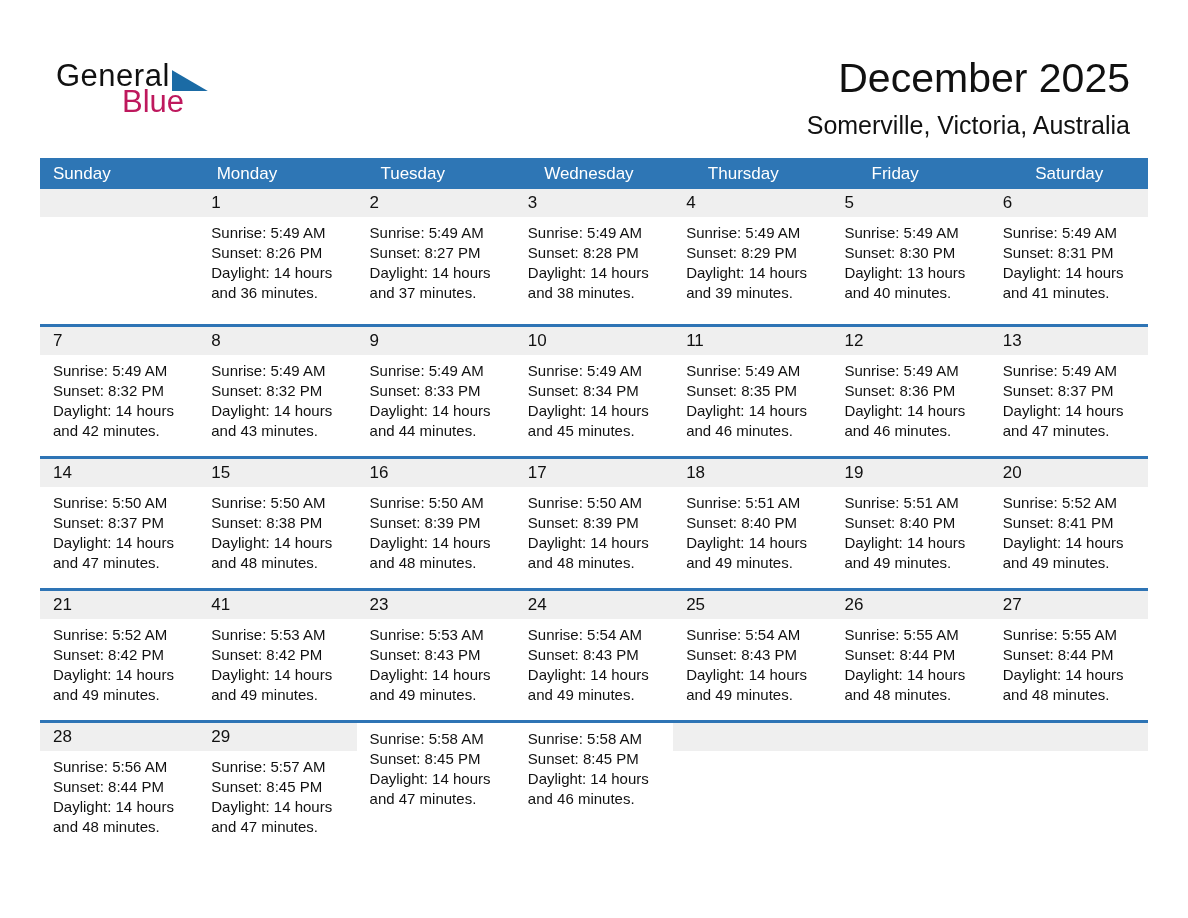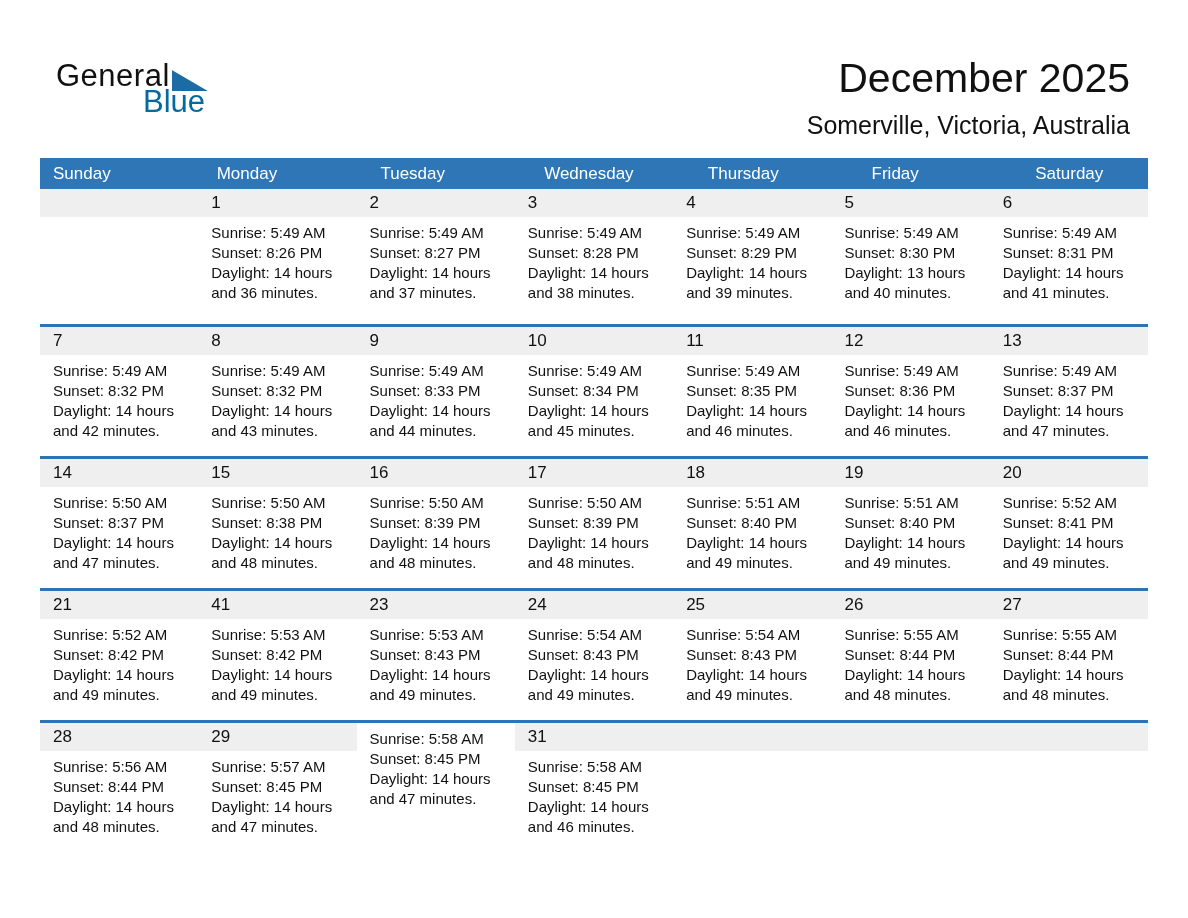--- a/index.html
+++ b/index.html
@@ -14,21 +14,21 @@
 
   
   .logo { position:absolute; left:56px; top:60px; }
   .logo-top { display:flex; align-items:flex-end; }
   .logo-general { font-size:31px; line-height:1; color:#111; letter-spacing:0.5px; }
   .logo-triangle {
     width:36px; height:21px; margin-left:2px; margin-top:1px;
     background:#1b6ba5;
     clip-path:polygon(0 0, 100% 100%, 0 100%);
   }
-  .logo-blue { font-size:31px; line-height:1; color:#0369a1; margin-left:87px; margin-top:-5px; }
+  .logo-blue { font-size:31px; line-height:1; color:#be185d; margin-left:66px; margin-top:-5px; }
 
   
   .title-block { position:absolute; right:58px; top:55px; text-align:right; }
   .title { font-size:41px; font-weight:400; color:#111; line-height:1.15; }
   .subtitle { font-size:25px; font-weight:400; color:#111; margin-top:9px; }
 
   
   .calendar { position:absolute; left:40px; top:158px; width:1108px; }
   .weekday-row {
     display:grid; grid-template-columns:repeat(7,1fr);
@@ -389,23 +389,20 @@
             </div>
           </div>
           <div class="day-cell">
             <div class="cell-details">
               <div class="detail-line">Sunrise: 5:58 AM</div>
               <div class="detail-line">Sunset: 8:45 PM</div>
               <div class="detail-line">Daylight: 14 hours and 47 minutes.</div>
             </div>
           </div>
           <div class="day-cell">
-            <div class="day-band">
-              <span class="day-num">31</span>
-            </div>
             <div class="cell-details">
               <div class="detail-line">Sunrise: 5:58 AM</div>
               <div class="detail-line">Sunset: 8:45 PM</div>
               <div class="detail-line">Daylight: 14 hours and 46 minutes.</div>
             </div>
           </div>
           <div class="day-cell">
             <div class="day-band">
               <span class="day-num"></span>
             </div>

